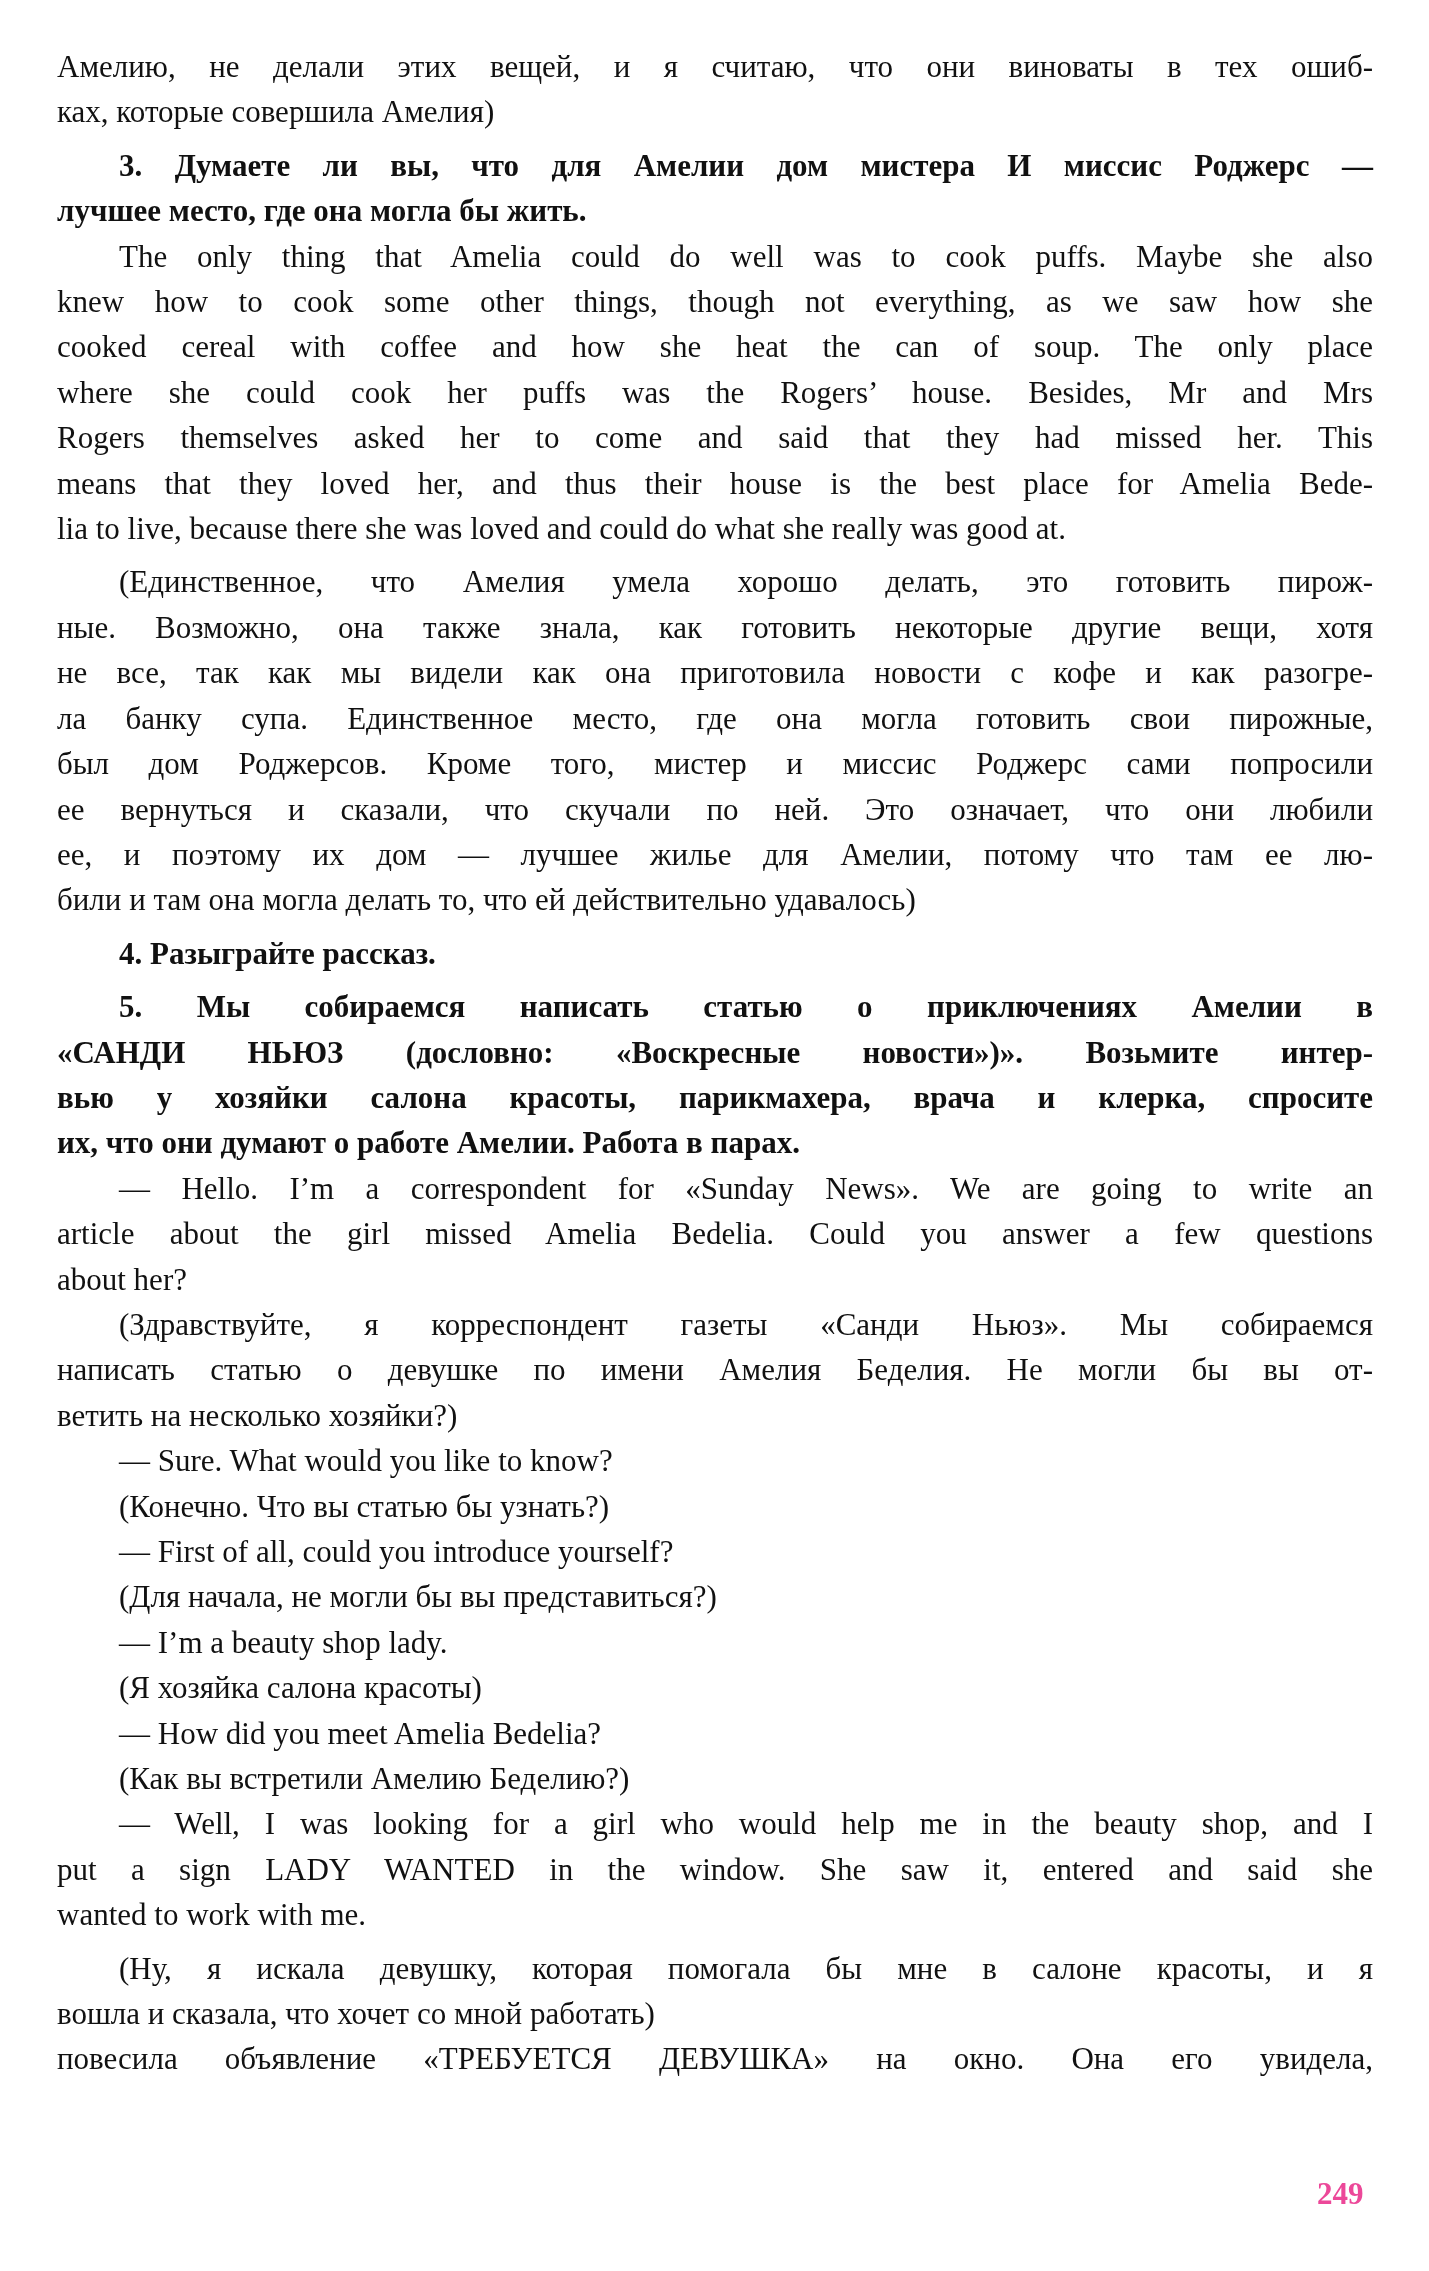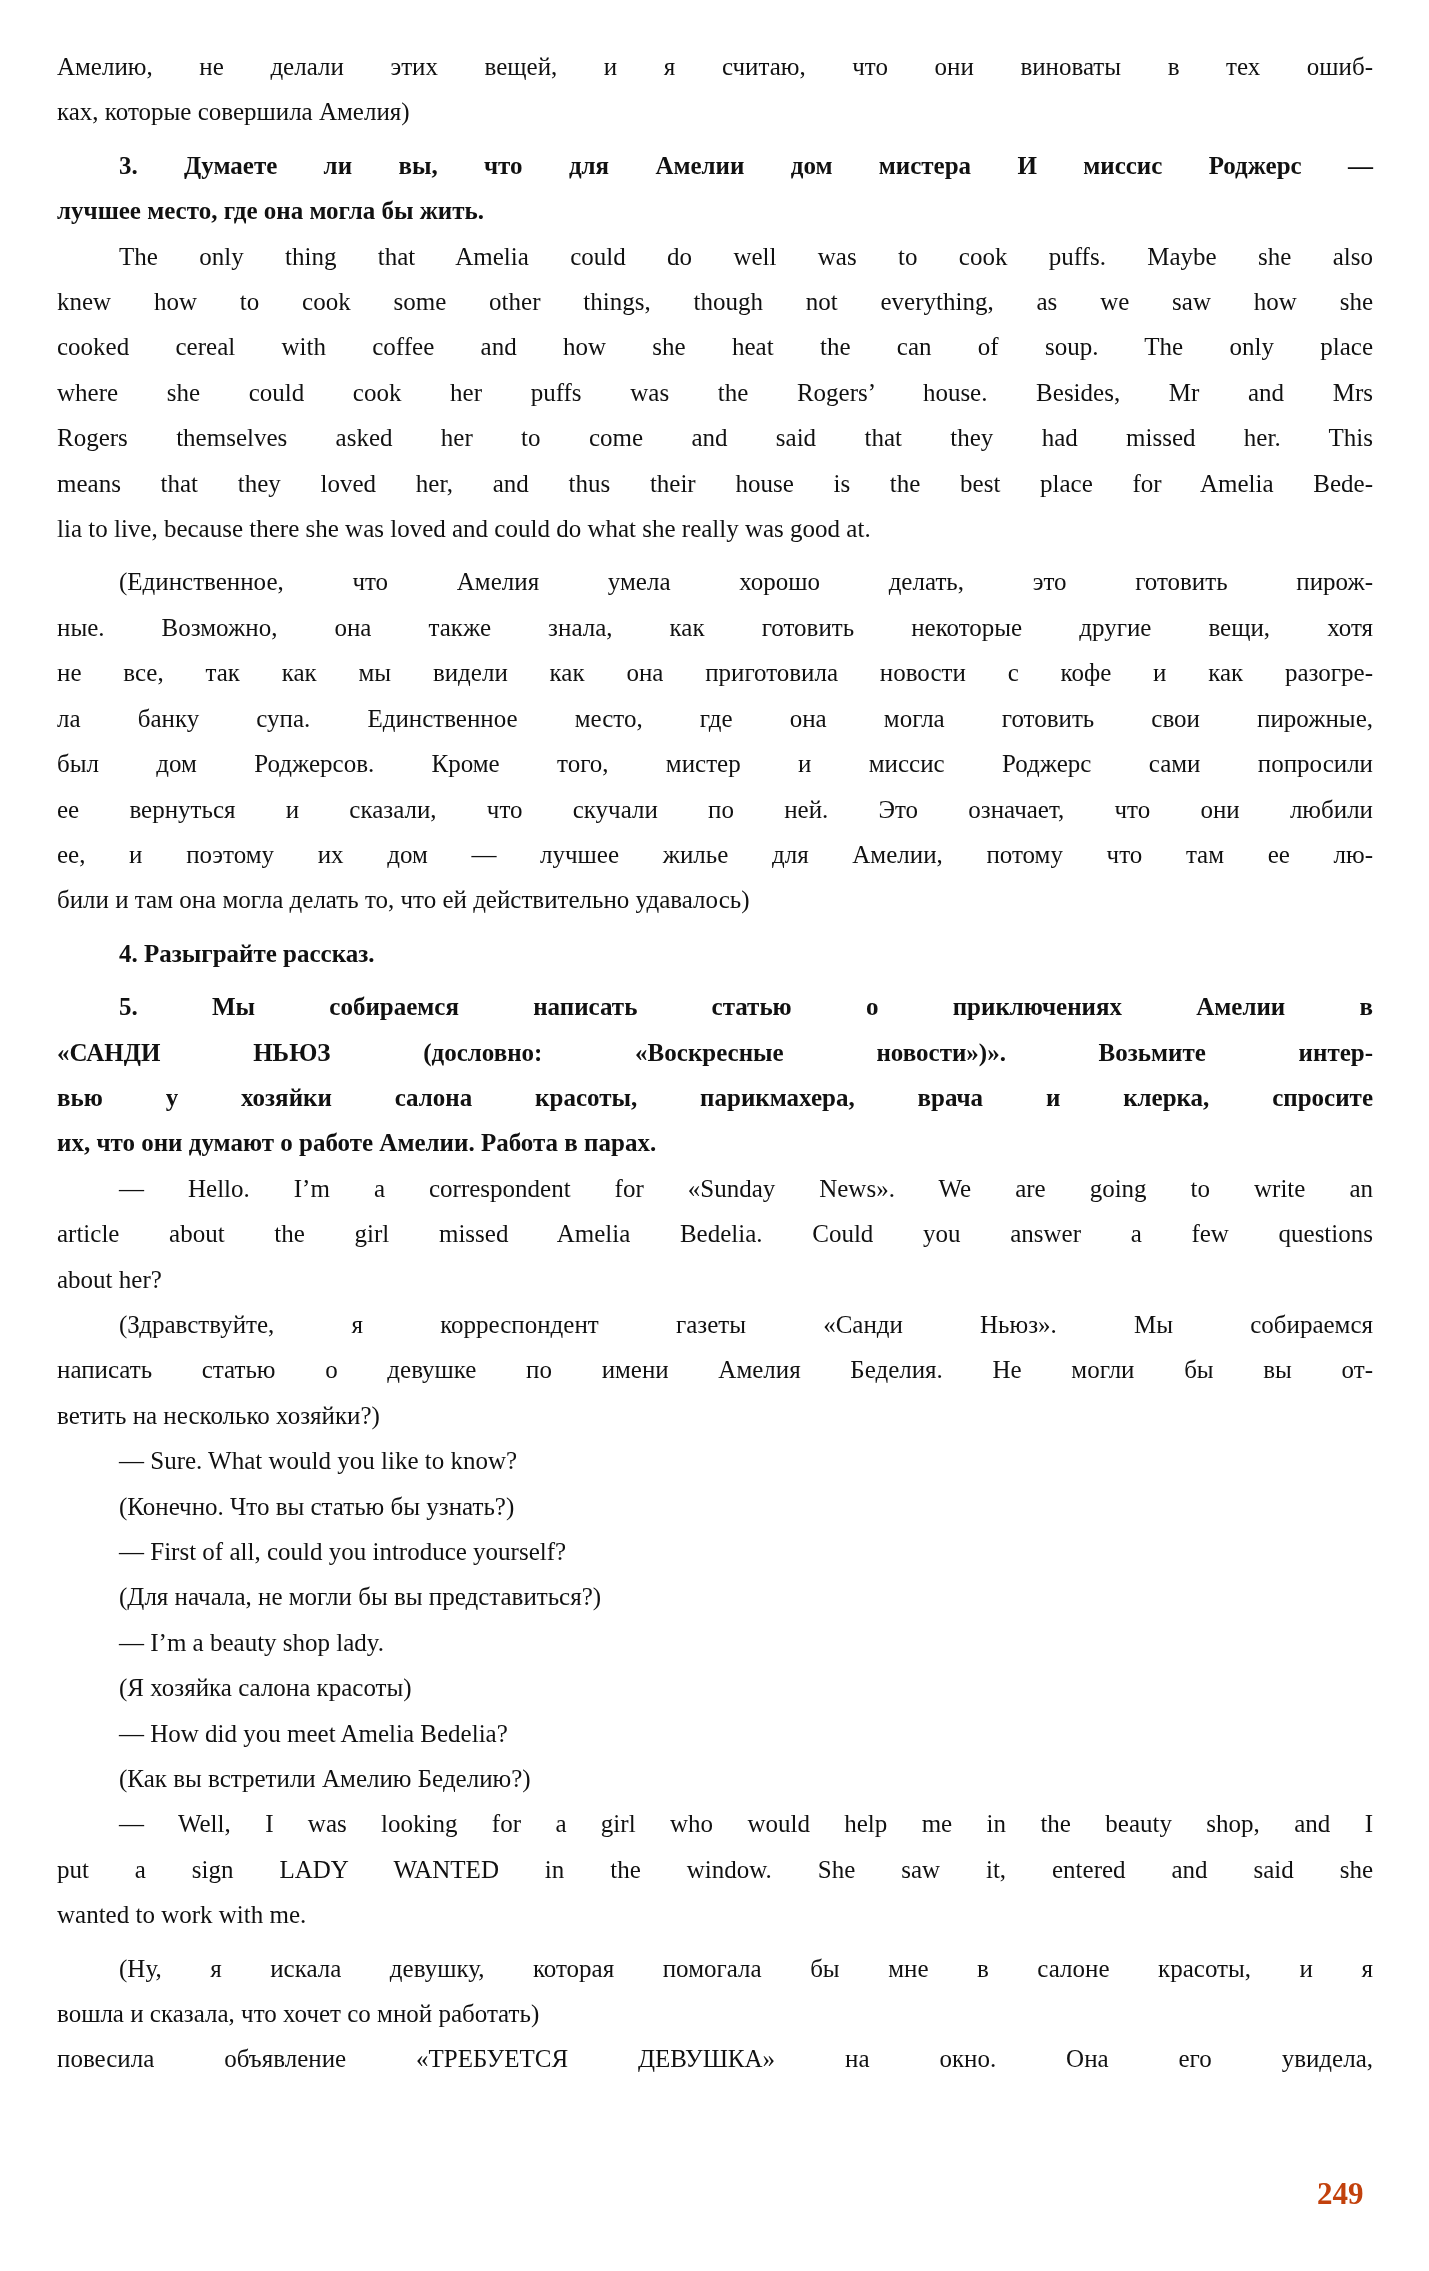--- a/index.html
+++ b/index.html
@@ -12,21 +12,21 @@
       color: #111111;
     }
     .page {
       position: absolute;
       left: 57px;
       top: 44px;
       width: 1316px;
     }
     .para {
       margin: 0;
-      font-size: 25px;
+      font-size: 31px;
       line-height: 45.4px;
       text-align: justify;
     }
     .para .ln {
       display: block;
       text-align: justify;
       text-align-last: justify;
       white-space: nowrap;
     }
     .para .ln.last { text-align-last: left; }
@@ -34,21 +34,21 @@
     .gap { margin-top: 8px; }
     .bold { font-weight: bold; }
     .dialog .ln { text-align-last: left; }
     .page-number {
       position: absolute;
       left: 1317px;
       top: 2176px;
       font-size: 31px;
       font-weight: bold;
       font-family: "Liberation Serif", "DejaVu Serif", serif;
-      color: #c2410c;
+      color: #ec4899;
     }
   </style>
 </head>
 <body>
 
 <div class="page">
 
   <p class="para">
     <span class="ln">Амелию, не делали этих вещей, и я считаю, что они виноваты в тех ошиб-</span>
     <span class="ln last">ках, которые совершила Амелия)</span>

